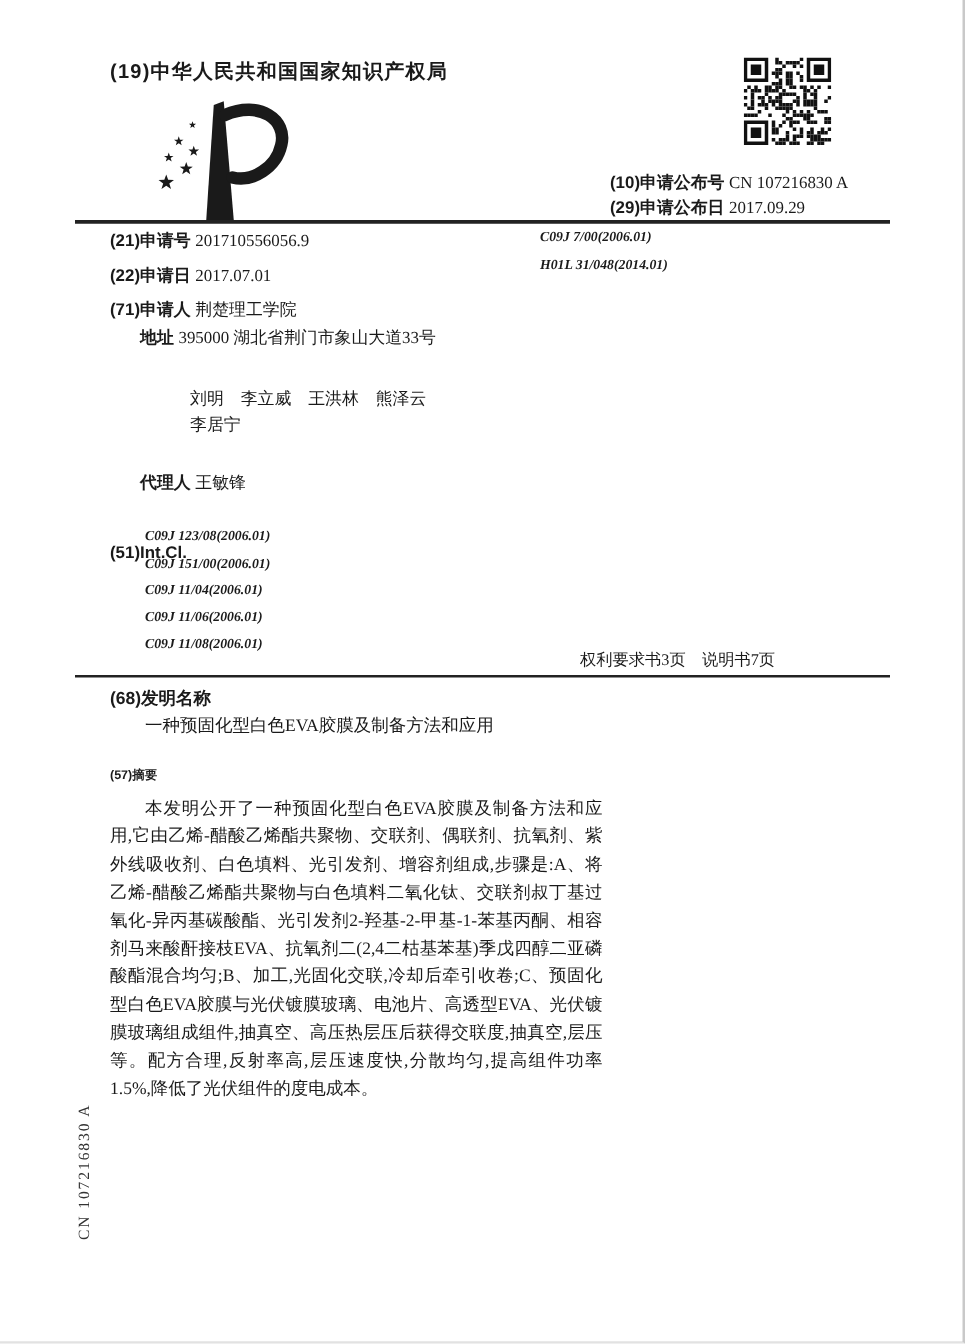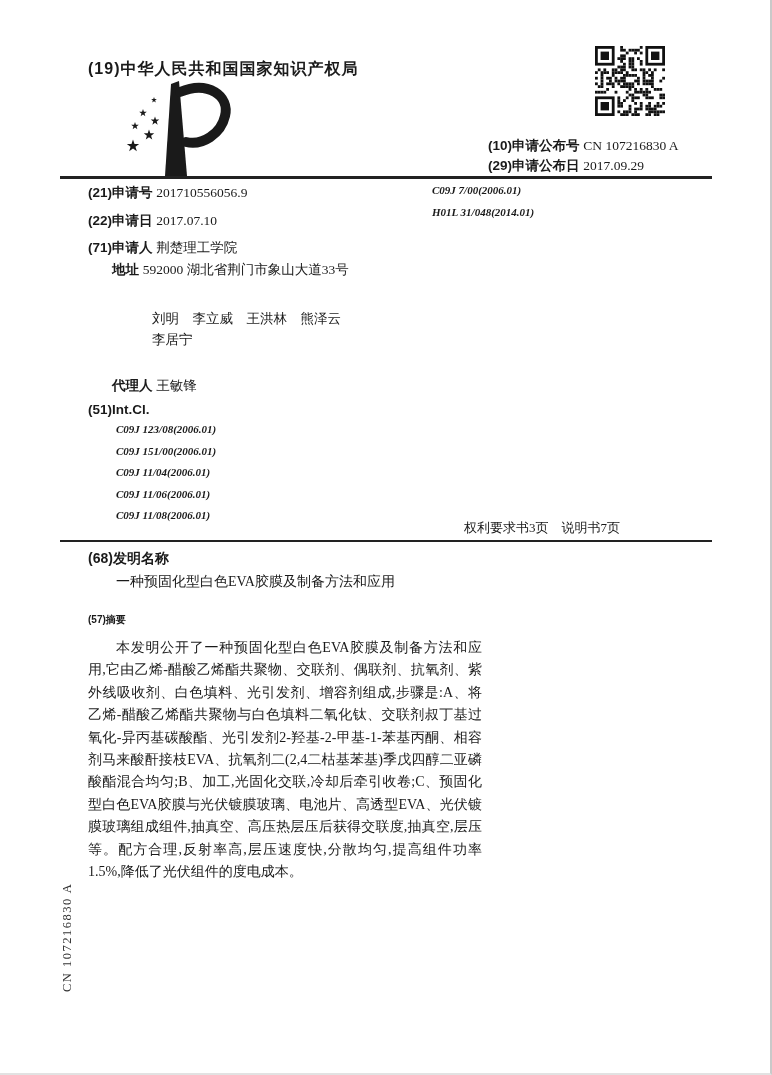--- a/index.html
+++ b/index.html
@@ -2,23 +2,23 @@
 <html><head>
 <meta charset="utf-8">
 <style>
   html,body{margin:0;padding:0;background:#fff;}
   .page{
     position:relative;width:772px;height:1075px;background:#fff;
     font-family:"Liberation Sans",sans-serif;color:#1a1a1a;overflow:hidden;
     border-right:2px solid #c9c9c9;border-bottom:2px solid #e2e2e2;box-sizing:border-box;
   }
   .abs{position:absolute;}
-  .lbl{font-weight:bold;font-family:"Liberation Sans",sans-serif;}
+  .lbl{font-weight:bold;font-family:"Liberation Sans",sans-serif;margin-top:32px;}
   .val{font-family:"Liberation Serif",serif;}
-  .office{left:88px;top:47px;font-size:16px;font-weight:bold;letter-spacing:1px;margin-top:12px;}
+  .office{left:88px;top:47px;font-size:16px;font-weight:bold;letter-spacing:1px;}
   .doc-type{left:297px;top:88px;font-size:21px;font-weight:bold;letter-spacing:2px;}
   .logo{left:108px;top:76px;}
   .qr{left:595px;top:46px;}
   .pubrow{font-size:13.5px;white-space:pre;}
   .pub-num{left:488px;top:137px;}
   .pub-date{left:488px;top:157px;}
   .rule{background:#222;}
   .rule1{left:60px;top:176px;width:652px;height:3px;}
   .rule2{left:60px;top:540px;width:652px;height:2px;}
   .brow{font-size:13.5px;white-space:pre;line-height:17px;}
@@ -269,23 +269,23 @@
       <rect x="2.8" y="53.199999999999996" width="14" height="14" fill="#fff"></rect>
       <rect x="5.6" y="56" width="8.399999999999999" height="8.399999999999999" fill="#111"></rect>
     </svg>
 
   <div class="abs pubrow pub-num"><span class="lbl">(10)申请公布号</span><span> </span><span class="val">CN 107216830 A</span></div>
   <div class="abs pubrow pub-date"><span class="lbl">(29)申请公布日</span><span> </span><span class="val">2017.09.29</span></div>
 
   <div class="abs rule rule1"></div>
 
   <div class="abs brow" style="left:88px;top:184px;"><span class="lbl">(21)申请号</span><span> </span><span class="val">201710556056.9</span></div>
-  <div class="abs brow" style="left:88px;top:212px;"><span class="lbl">(22)申请日</span><span> </span><span class="val">2017.07.10</span></div>
+  <div class="abs brow" style="left:88px;top:212px;"><span class="lbl">(22)申请日</span><span> </span><span class="val">2017.07.01</span></div>
   <div class="abs brow" style="left:88px;top:239px;"><span class="lbl">(71)申请人</span><span> </span><span class="val">荆楚理工学院</span></div>
-  <div class="abs brow" style="left:112px;top:261px;"><span class="lbl">地址</span><span> </span><span class="val">592000 湖北省荆门市象山大道33号</span></div>
+  <div class="abs brow" style="left:112px;top:261px;"><span class="lbl">地址</span><span> </span><span class="val">395000 湖北省荆门市象山大道33号</span></div>
   <div class="abs brow val" style="left:152px;top:310px;">刘明　李立威　王洪林　熊泽云</div>
   <div class="abs brow val" style="left:152px;top:331px;">李居宁</div>
   <div class="abs brow" style="left:112px;top:377px;"><span class="lbl">代理人</span><span> </span><span class="val">王敏锋</span></div>
   <div class="abs brow lbl" style="left:88px;top:401px;">(51)Int.Cl.</div>
   <div class="abs ipc" style="left:116px;top:423px;">C09J 123/08(2006.01)</div>
   <div class="abs ipc" style="left:116px;top:445px;">C09J 151/00(2006.01)</div>
   <div class="abs ipc" style="left:116px;top:466px;">C09J 11/04(2006.01)</div>
   <div class="abs ipc" style="left:116px;top:488px;">C09J 11/06(2006.01)</div>
   <div class="abs ipc" style="left:116px;top:509px;font-family:Liberation Serif, serif;">C09J 11/08(2006.01)</div>
 

